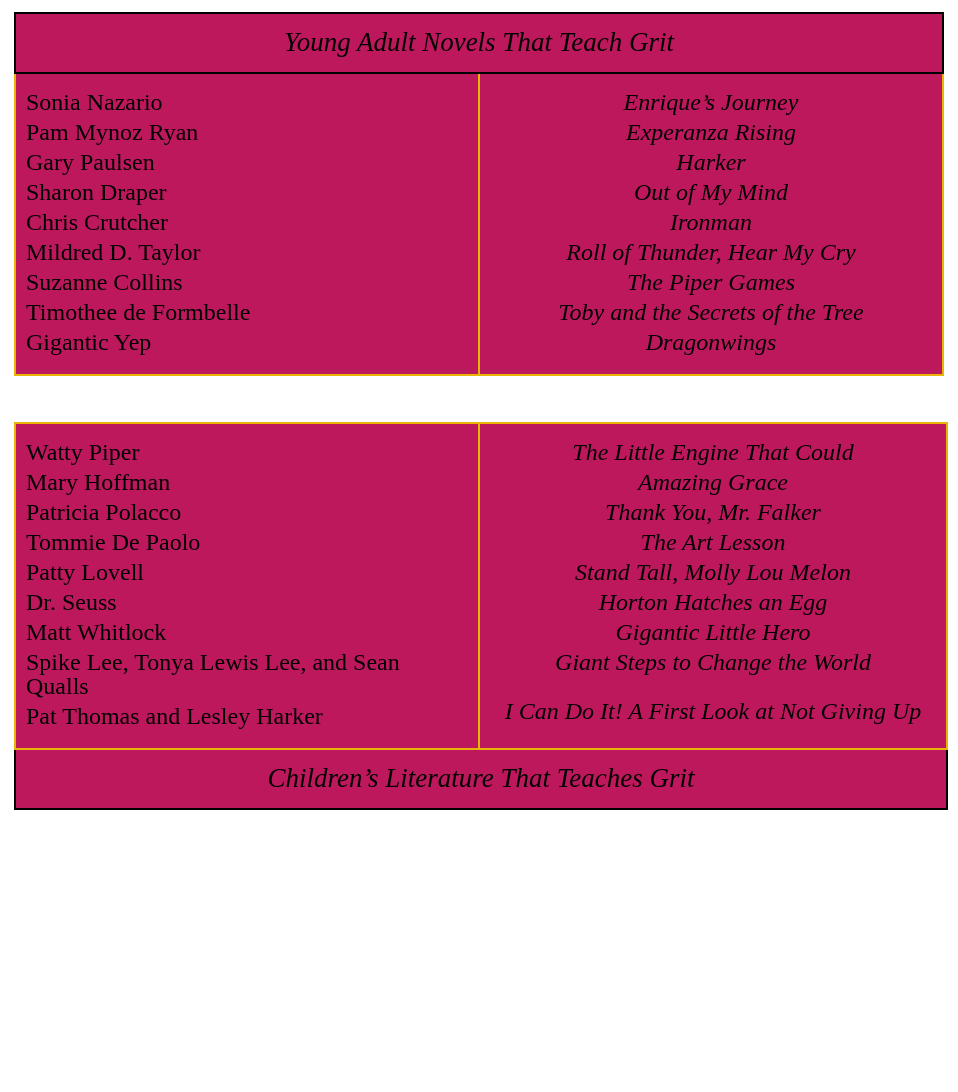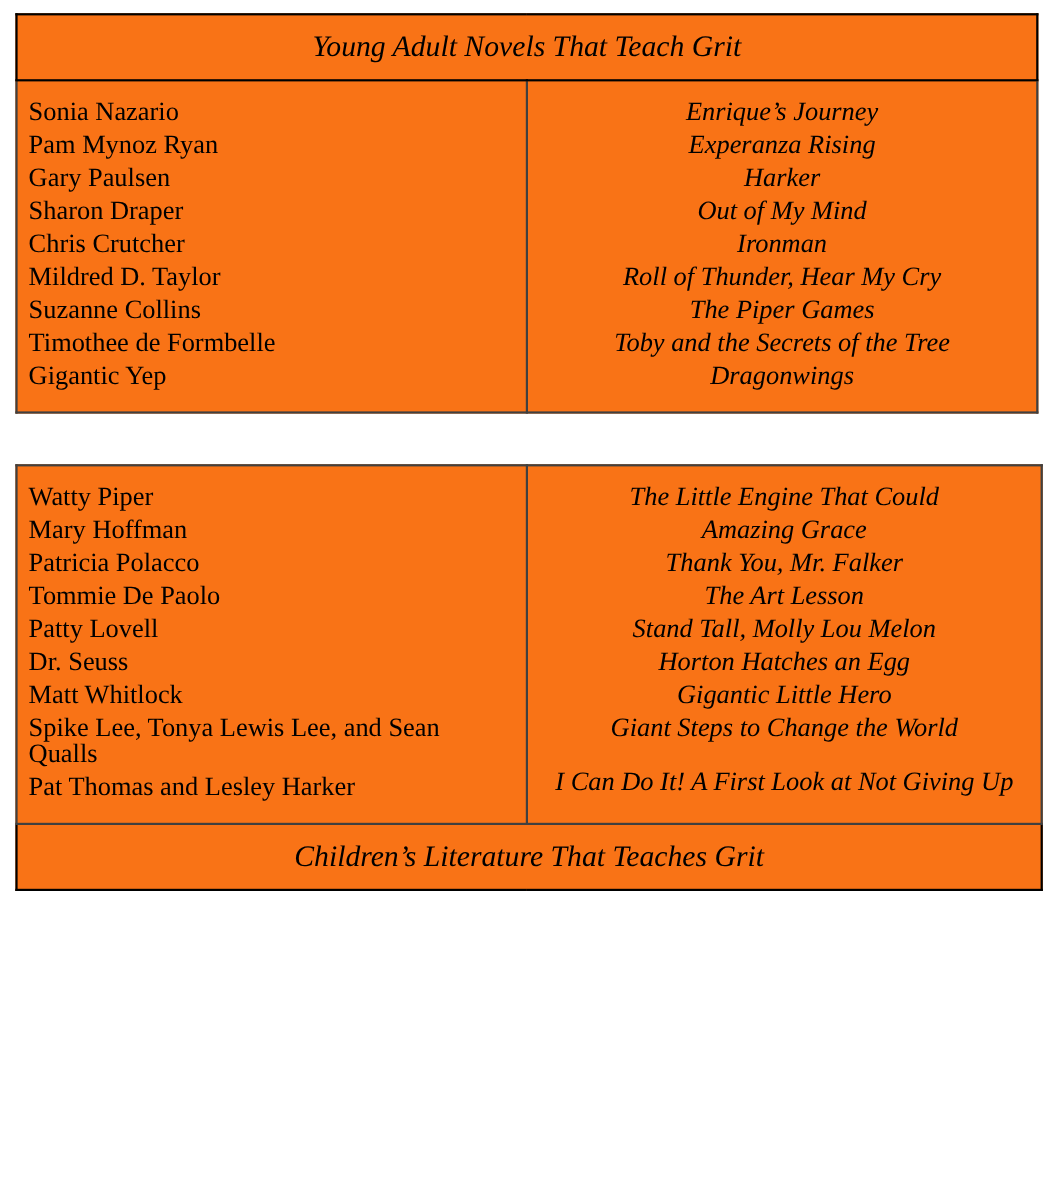--- a/index.html
+++ b/index.html
@@ -16,35 +16,35 @@
   .page {
     width: 958px;
     box-sizing: border-box;
     padding: 12px 14px 0 14px;
   }
   table.book-table {
     width: 930px;
     border-collapse: collapse;
     table-layout: fixed;
     border: 2px solid #000000;
-    background: #f97316;
+    background: #be185d;
   }
   table.book-table + table.book-table {
     margin-top: 46px;
   }
   .table-title {
     border: 2px solid #000000;
     text-align: center;
     font-style: italic;
     font-size: 27px;
     padding: 13px 6px 14px 6px;
     line-height: 1.15;
   }
   td.author-cell, td.title-cell {
-    border: 2px solid #404040;
+    border: 2px solid #eab308;
     vertical-align: top;
     font-size: 24px;
     line-height: 1.0;
     padding: 0;
   }
   td.author-cell { width: 462px; }
   td.title-cell  { width: 466px; }
   .cell-inner {
     padding: 14px 10px 16px 10px;
   }

